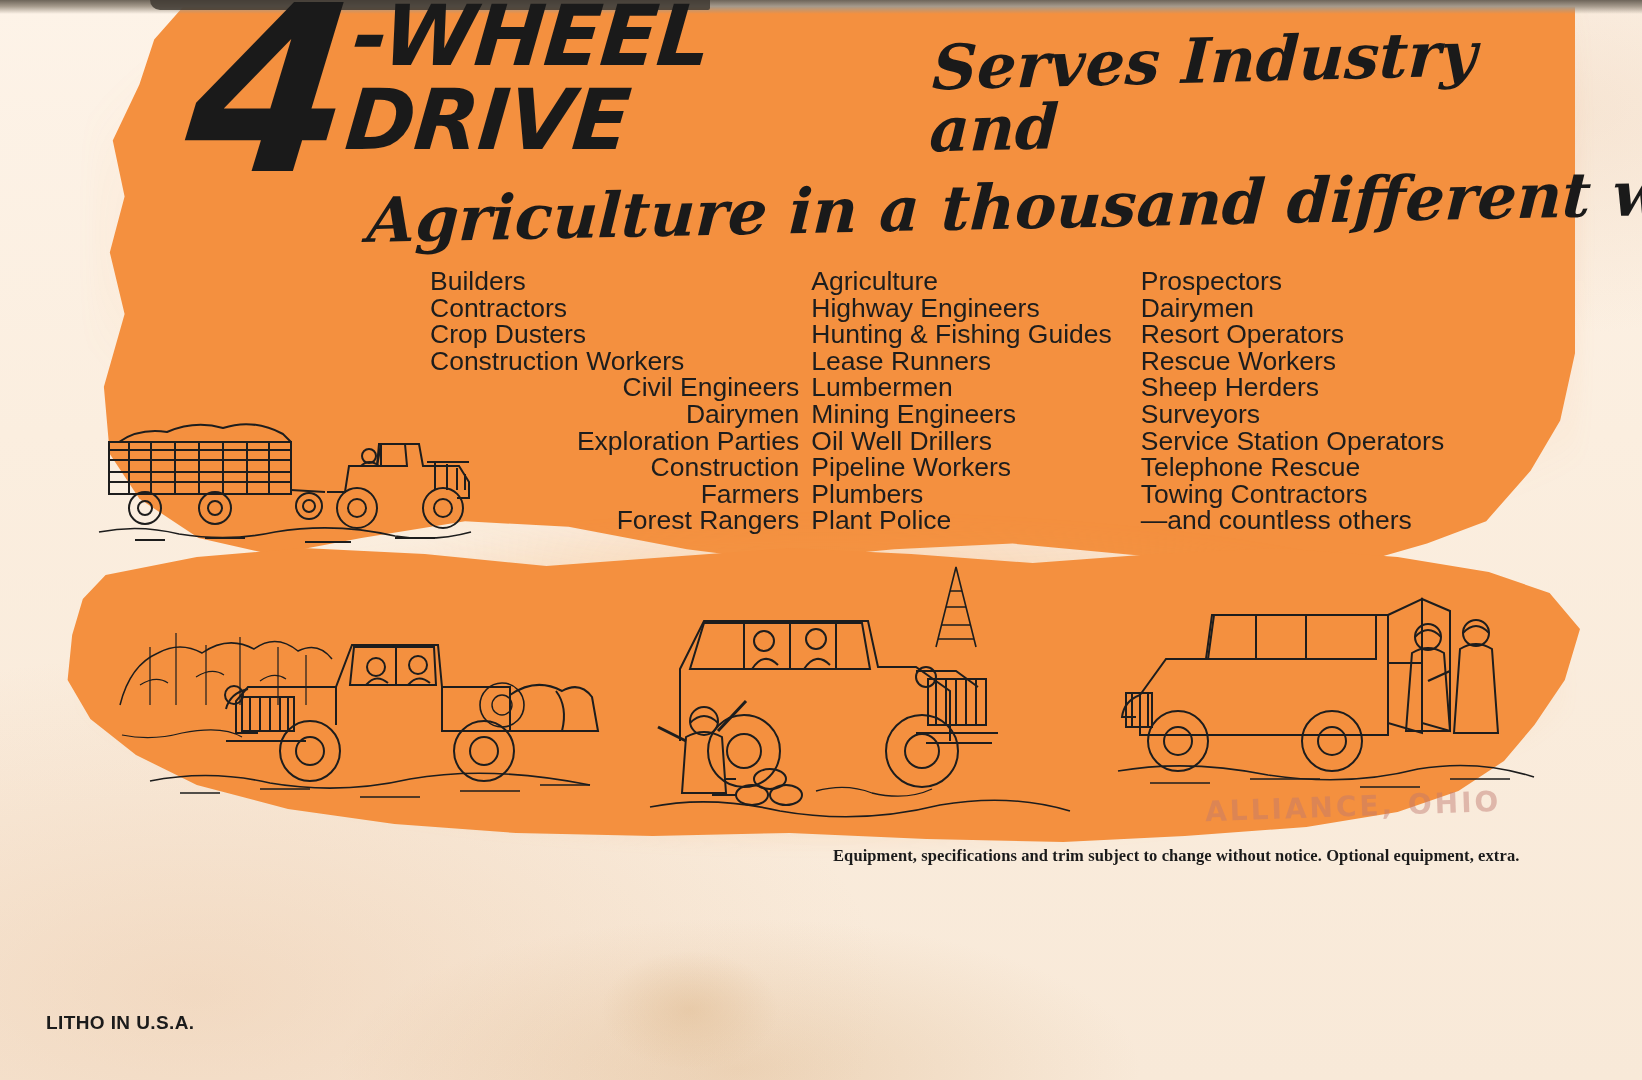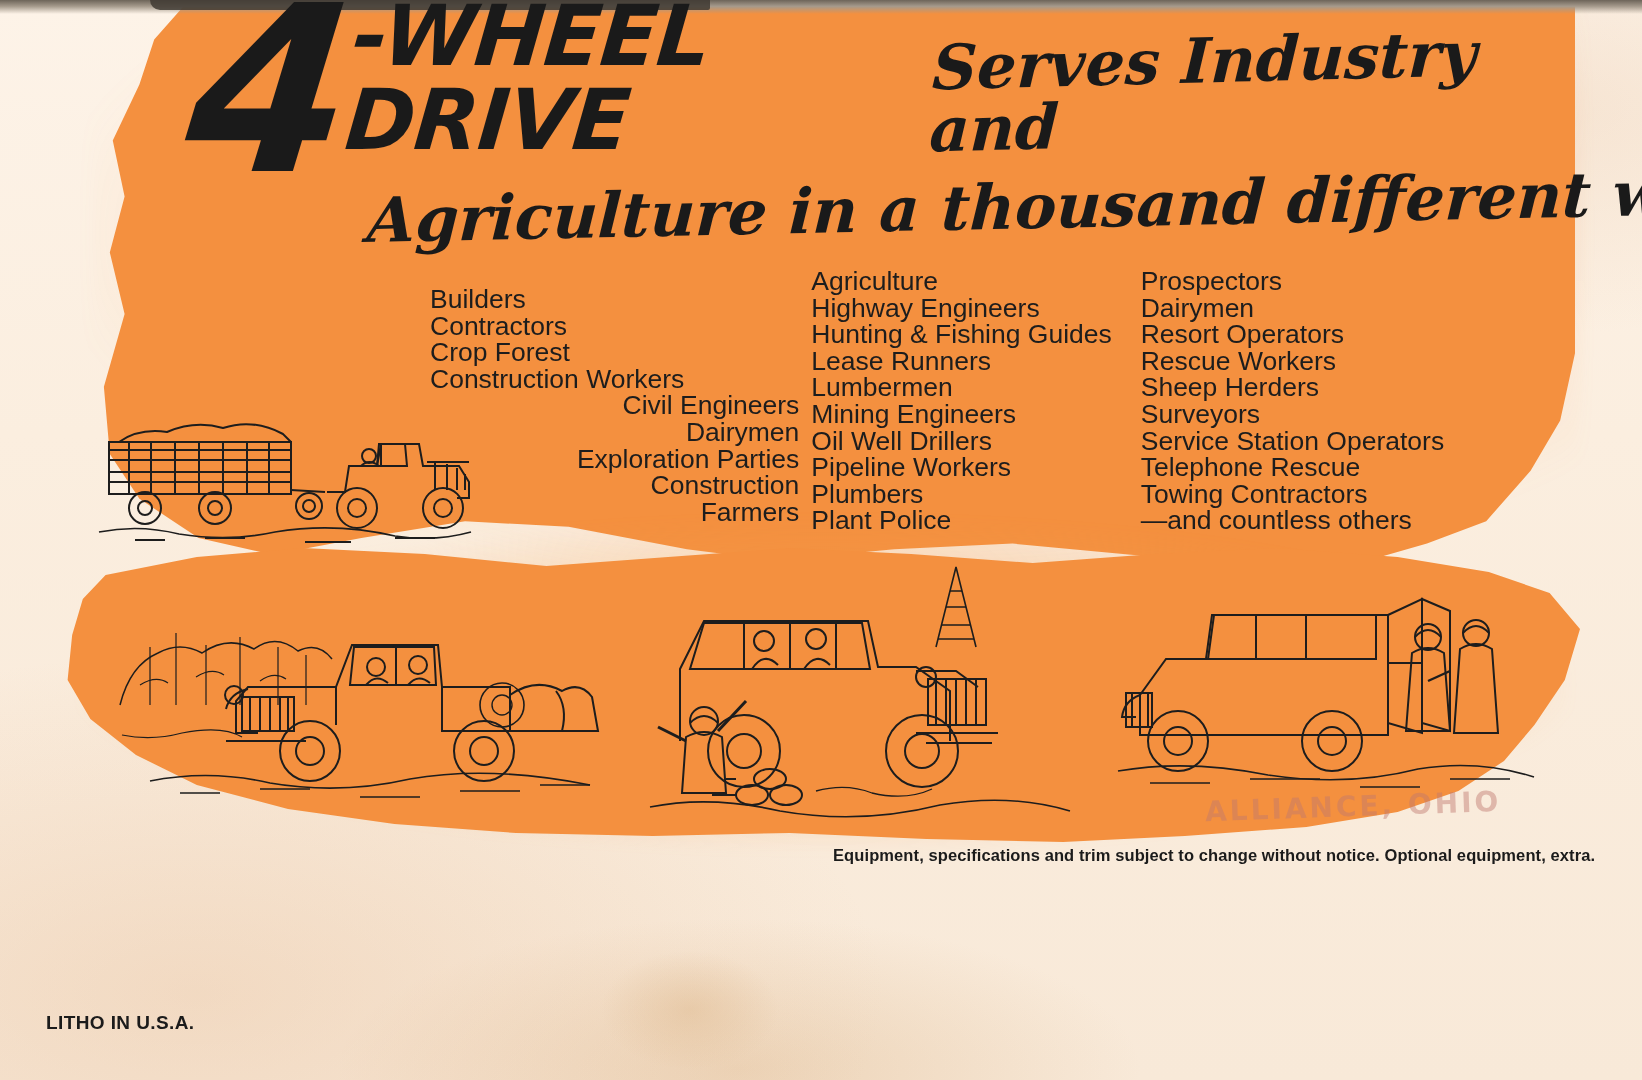--- a/index.html
+++ b/index.html
@@ -155,40 +155,40 @@
     width: 1110px;
     display: flex;
     color: #1d1d1d;
     font-size: 26.5px;
     line-height: 26.6px;
   }
   #lists .col {
     display: flex;
     flex-direction: column;
   }
-  #col1 { width: 382px; margin-top: 18px; }
+  #col1 { width: 382px; }
   #col2 { width: 330px; }
   #col3 { width: 400px; justify-content: center; }
   .li { white-space: nowrap; padding-bottom: 0px; height: 26.6px; }
   #col1 .li { text-align: left; }
   #col1 .li.r { text-align: right; padding-right: 12px; }
 
   
   .ill { position: absolute; }
   .ill svg { display: block; }
 
   
   #fineprint {
     position: absolute;
     left: 833px; top: 846px;
     font-size: 16.5px;
     color: #1b1b1b;
     letter-spacing: 0.1px;
     white-space: nowrap;
-    font-family: Liberation Sans, sans-serif;
+    font-family: Liberation Serif, serif;
     font-weight: 600;
   }
   #litho {
     position: absolute;
     left: 46px; top: 1012px;
     font-size: 19px;
     font-weight: bold;
     color: #1b1b1b;
     letter-spacing: 0.4px;
   }
@@ -230,27 +230,28 @@
     </div>
     <div class="hl-row2">Agriculture in a thousand different ways!</div>
   </div>
 
   <div id="white-notch"></div>
 
   <div id="lists">
     <div class="col" id="col1">
       <div class="li">Builders</div>
       <div class="li">Contractors</div>
-      <div class="li">Crop Forest</div>
+      <div class="li">Crop Dusters</div>
       <div class="li">Construction Workers</div>
       <div class="li r">Civil Engineers</div>
       <div class="li r">Dairymen</div>
       <div class="li r">Exploration Parties</div>
       <div class="li r">Construction</div>
       <div class="li r">Farmers</div>
+      <div class="li r">Forest Rangers</div>
     </div>
     <div class="col" id="col2">
       <div class="li">Agriculture</div>
       <div class="li">Highway Engineers</div>
       <div class="li">Hunting &amp; Fishing Guides</div>
       <div class="li">Lease Runners</div>
       <div class="li">Lumbermen</div>
       <div class="li">Mining Engineers</div>
       <div class="li">Oil Well Drillers</div>
       <div class="li">Pipeline Workers</div>

